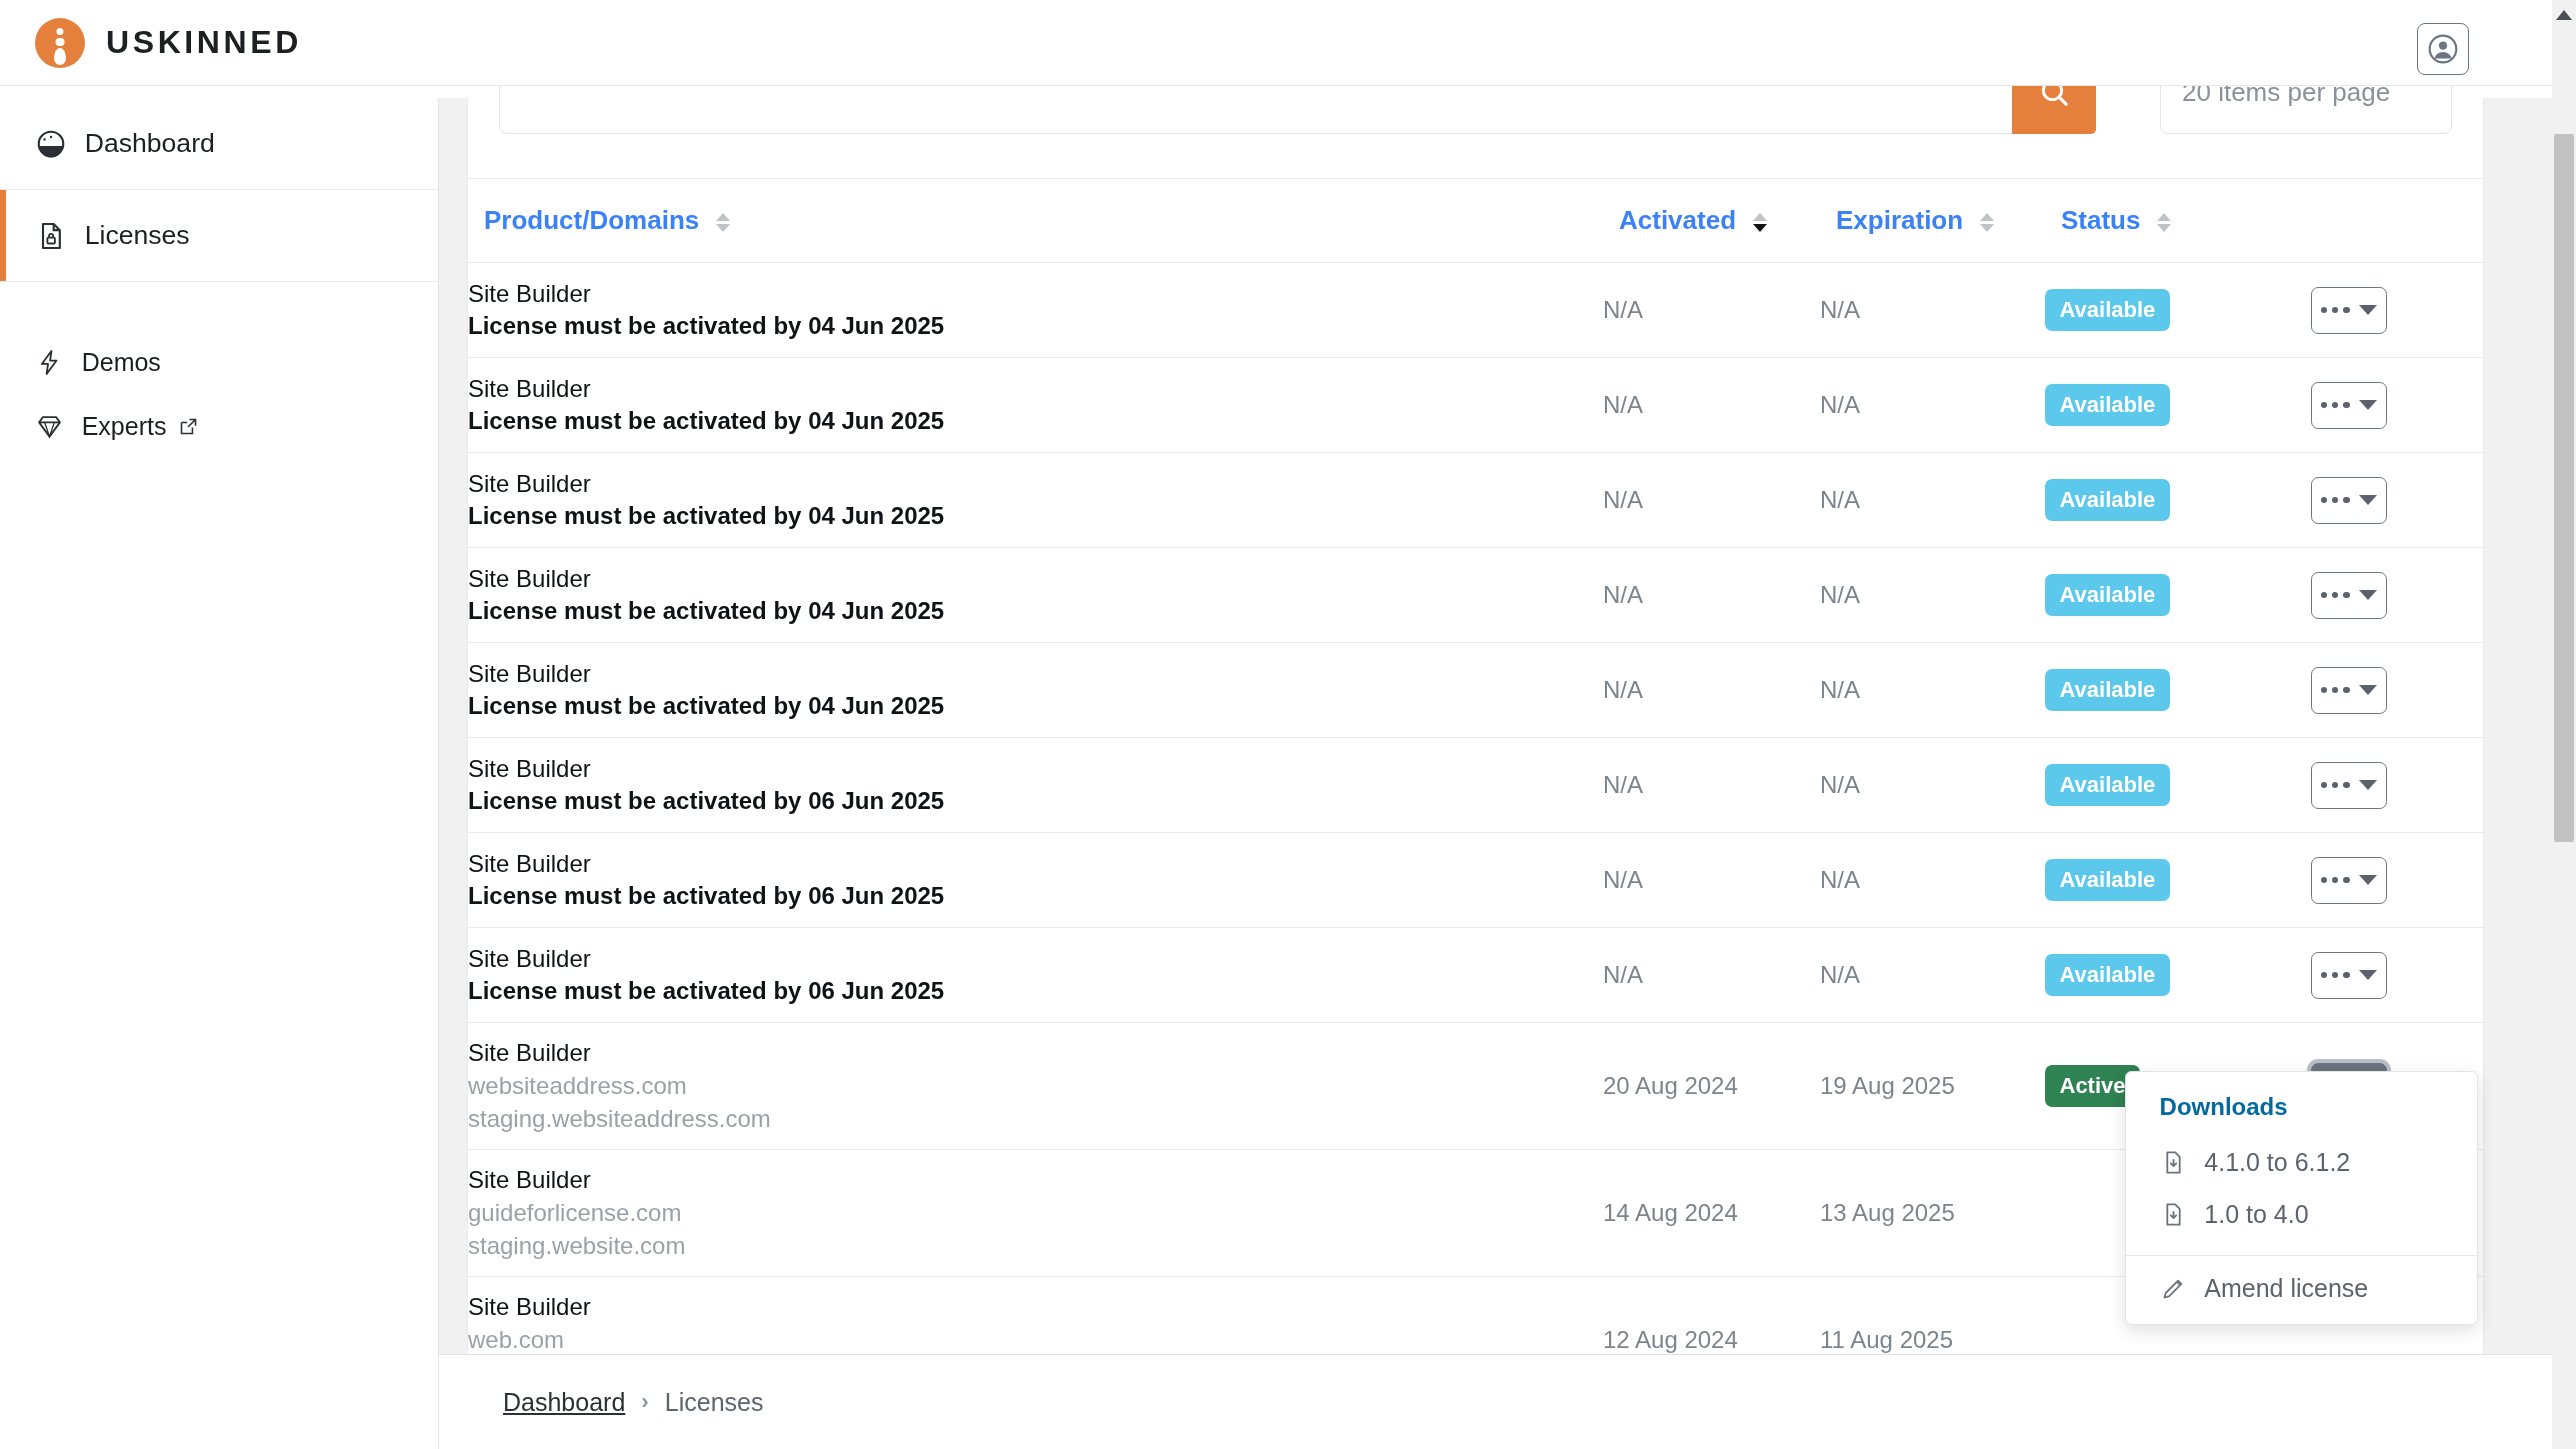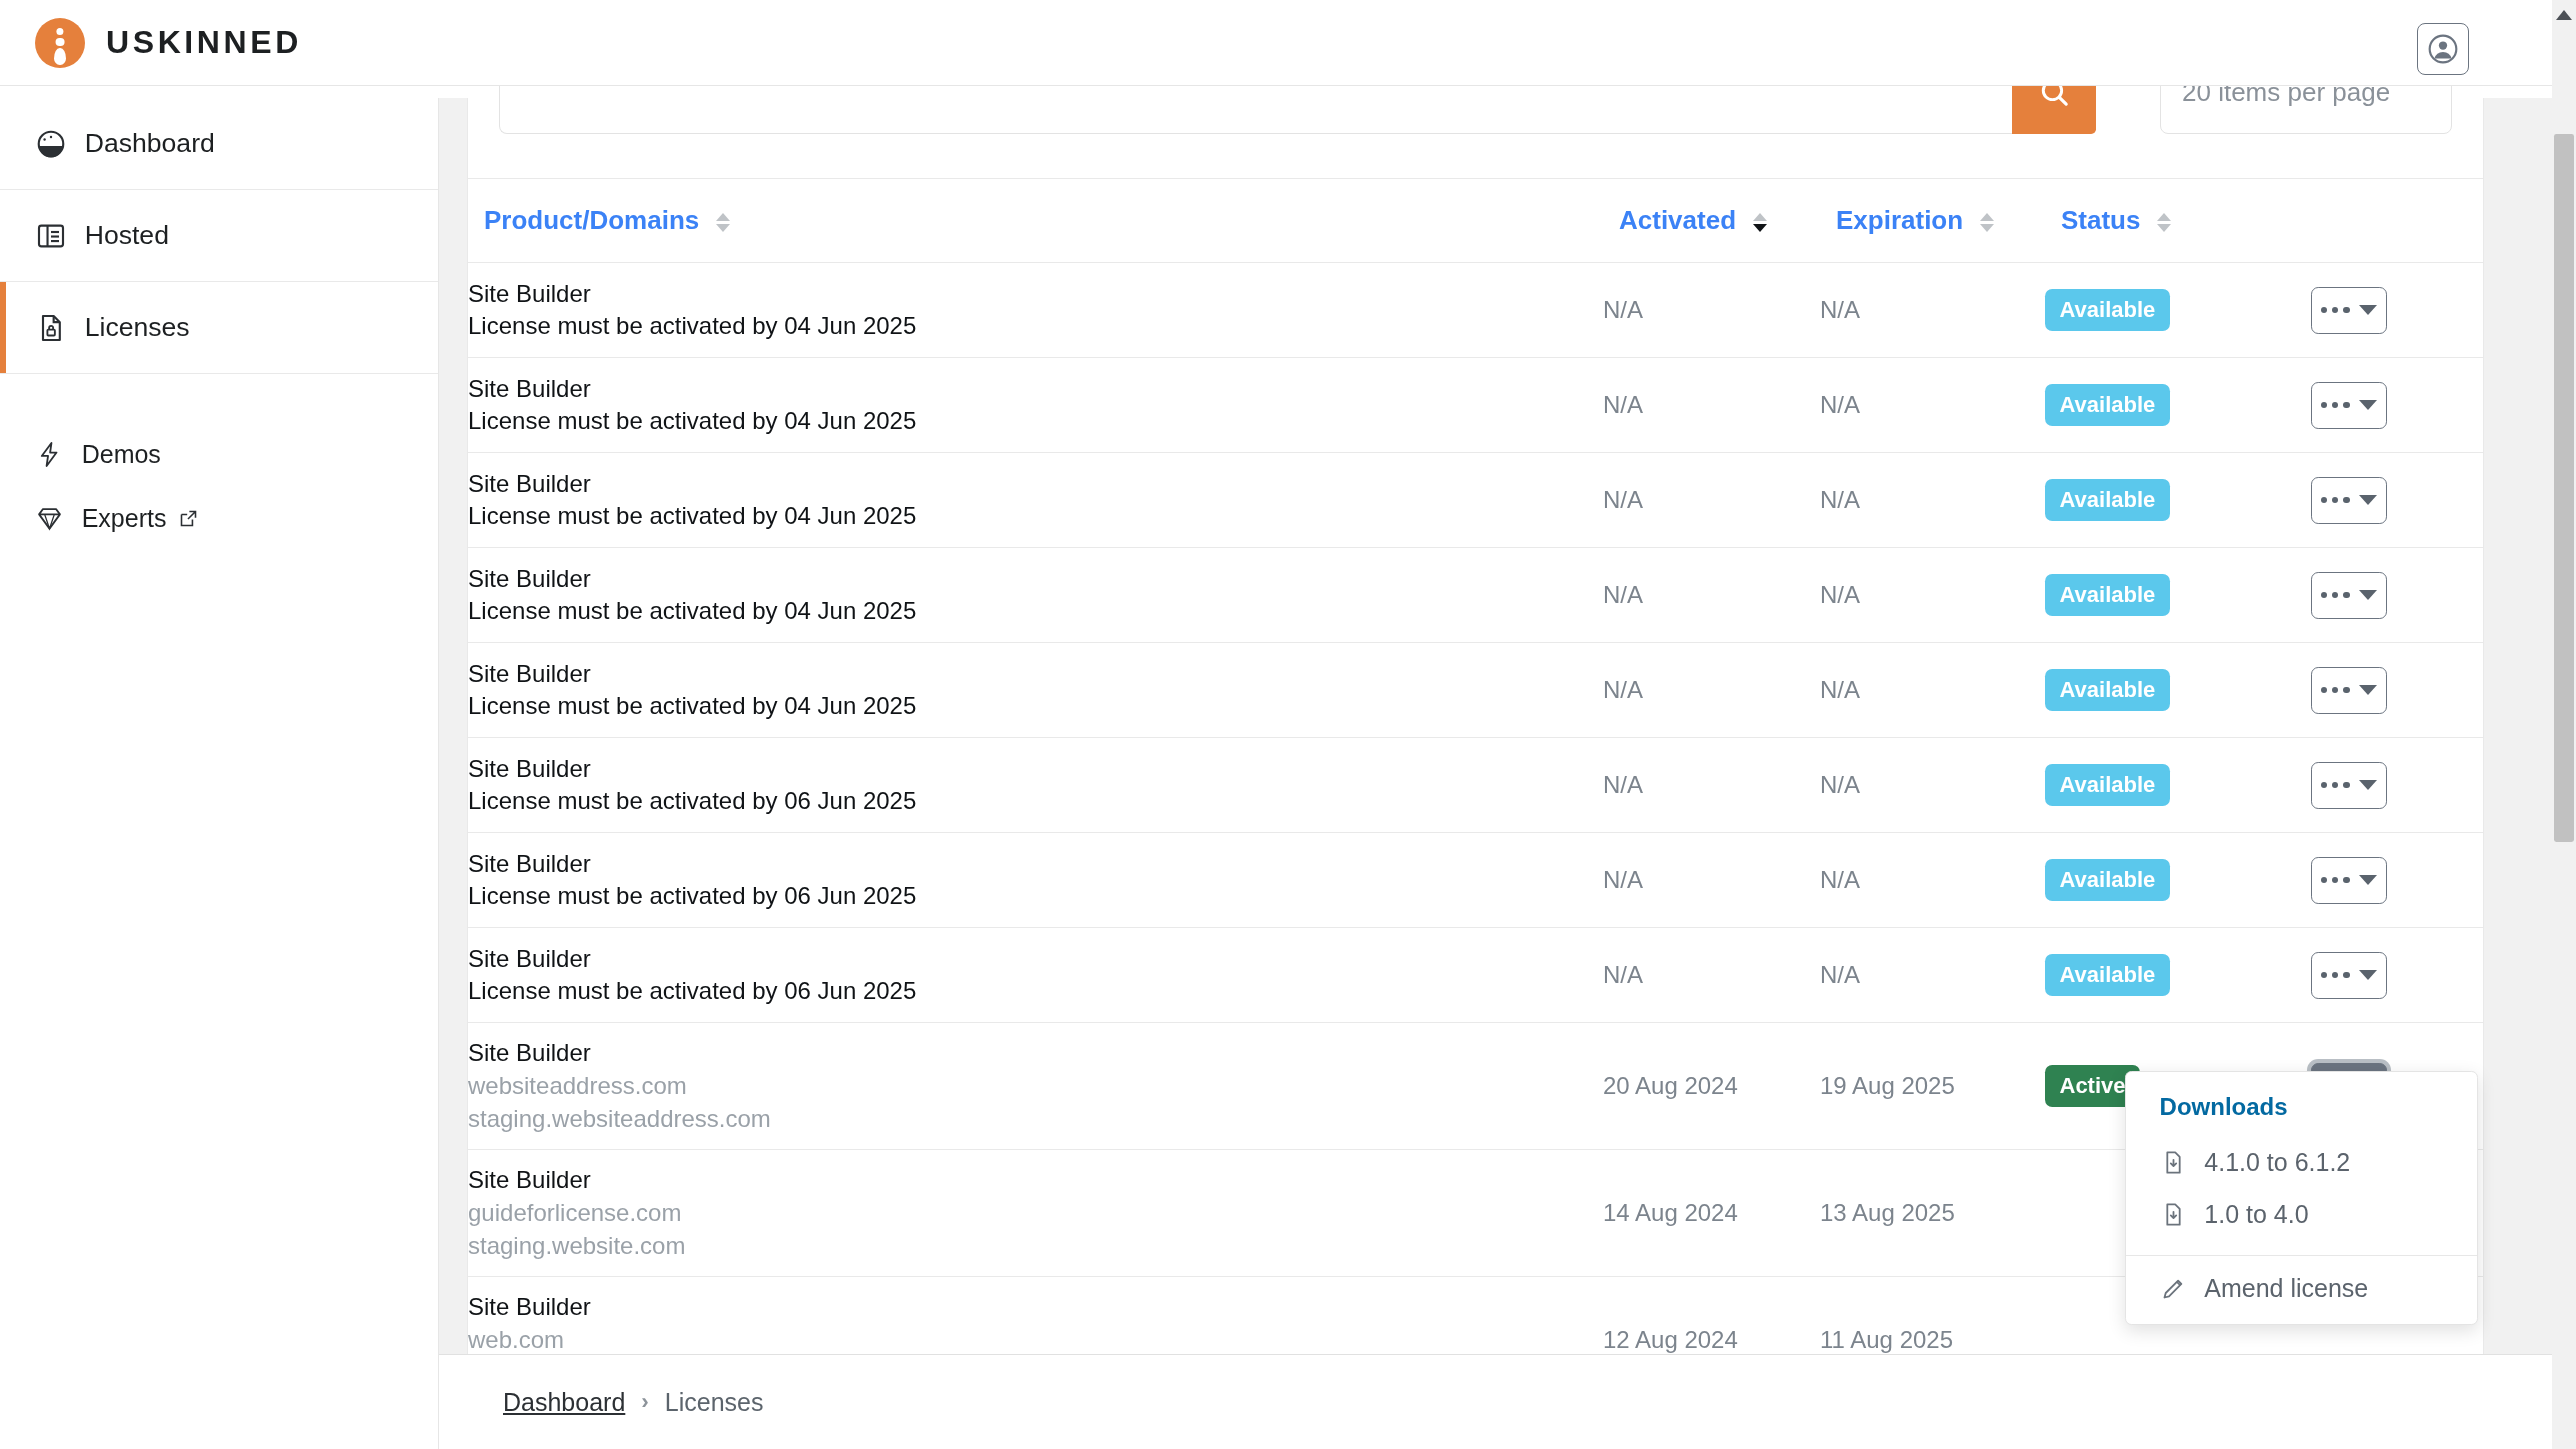--- a/index.html
+++ b/index.html
@@ -110,21 +110,21 @@
   th.c1 { width: 217px; }
   th.c2 { width: 225px; }
   th.c3 { width: 266px; }
   th.c4 { width: 173px; }
 
   table.lic td { border-bottom: 1.6px solid #e9e9e9; vertical-align: middle; padding: 0; }
   tr.row { height: 95px; }
   tr.row.tall { height: 127px; }
   td.prod { padding-left: 31px; }
   .prod-name { font-size: 24px; color: #101316; line-height: 1.34; }
-  .prod-sub-bold { font-size: 24px; color: #101316; font-weight: 400; line-height: 1.34; }
+  .prod-sub-bold { font-size: 24px; color: #101316; font-weight: 700; line-height: 1.34; }
   .prod-dom { font-size: 24px; color: #9aa1a8; line-height: 1.38; }
   td.date { font-size: 24px; color: #7c848d; }
   td.status { }
   .badge {
     display: inline-block; border-radius: 7.2px; color: #ffffff;
     font-size: 22px; font-weight: 700; padding: 7.2px 14.5px 8px 14.5px;
   }
   .badge.available { background: #5bc8ec; }
   .badge.active { background: #2f8251; }
   td.actions { position: relative; }
@@ -196,30 +196,20 @@
       <svg class="ico" viewBox="0 0 24 24">
         <circle cx="12" cy="12" r="9.2" fill="none" stroke="#2b2f33" stroke-width="1.6"></circle>
         <path d="M3.4 13.5a8.6 8.6 0 0 0 17.2 0z" fill="#2b2f33"></path>
         <path d="M12 12.6 16.6 8" stroke="#fff" stroke-width="1.6" fill="none" stroke-linecap="round"></path>
         <circle cx="7.2" cy="8.6" r="0.9" fill="#2b2f33"></circle>
           <circle cx="12" cy="6.8" r="0.9" fill="#2b2f33"></circle>
       </svg>
       <span>Dashboard</span>
     </div>
 
-    <div class="nav-item">
-      <svg class="ico" viewBox="0 0 24 24">
-        <rect x="3" y="4.2" width="18" height="15.6" rx="1.8" fill="none" stroke="#2b2f33" stroke-width="1.6"></rect>
-        <line x1="9.4" y1="4.2" x2="9.4" y2="19.8" stroke="#2b2f33" stroke-width="1.6"></line>
-        <line x1="12" y1="9" x2="18" y2="9" stroke="#2b2f33" stroke-width="1.6"></line>
-        <line x1="12" y1="12.4" x2="18" y2="12.4" stroke="#2b2f33" stroke-width="1.6"></line>
-        <line x1="12" y1="15.8" x2="18" y2="15.8" stroke="#2b2f33" stroke-width="1.6"></line>
-      </svg>
-      <span>Hosted</span>
-    </div>
 
     <div class="nav-item active">
       <svg class="ico" viewBox="0 0 24 24">
         <path d="M6 3h8l4.6 4.6V21H6z" fill="none" stroke="#2b2f33" stroke-width="1.6" stroke-linejoin="round"></path>
         <path d="M14 3v4.6h4.6" fill="none" stroke="#2b2f33" stroke-width="1.6"></path>
         <rect x="9.3" y="13.2" width="5.6" height="4.4" rx="0.7" fill="none" stroke="#2b2f33" stroke-width="1.4"></rect>
         <path d="M10.6 13.2v-1.3a1.5 1.5 0 0 1 3 0v1.3" fill="none" stroke="#2b2f33" stroke-width="1.4"></path>
       </svg>
       <span>Licenses</span>
     </div>

